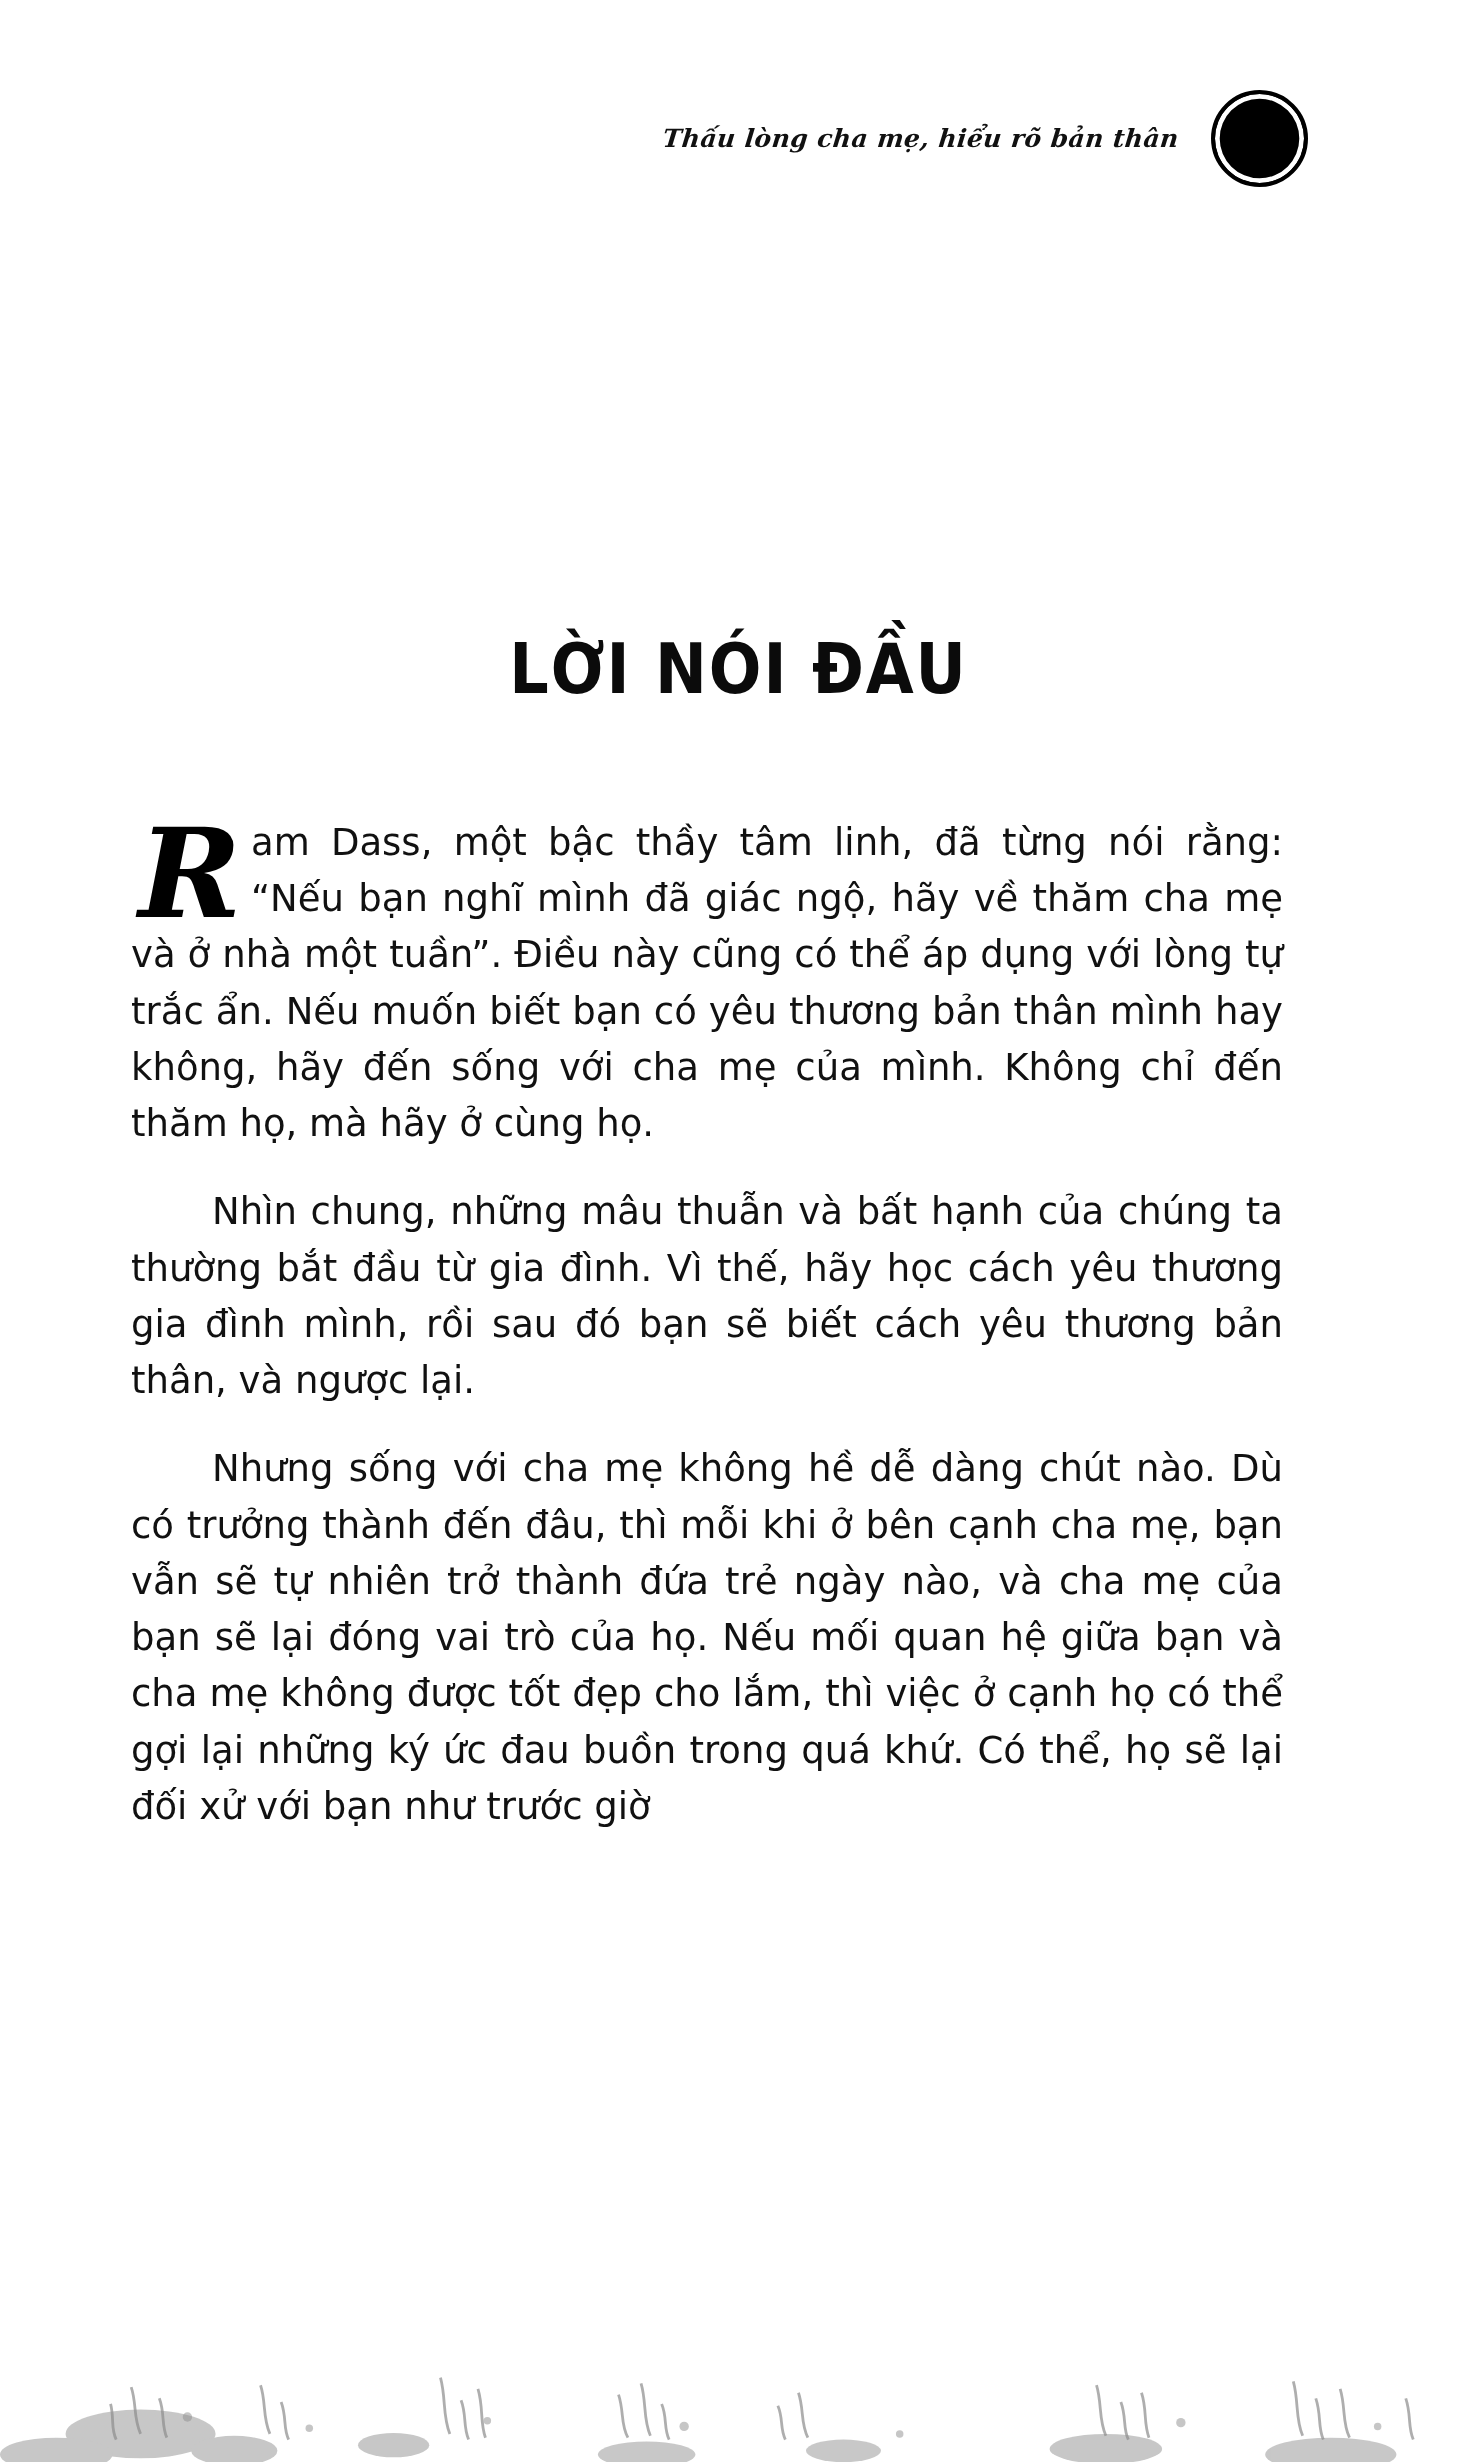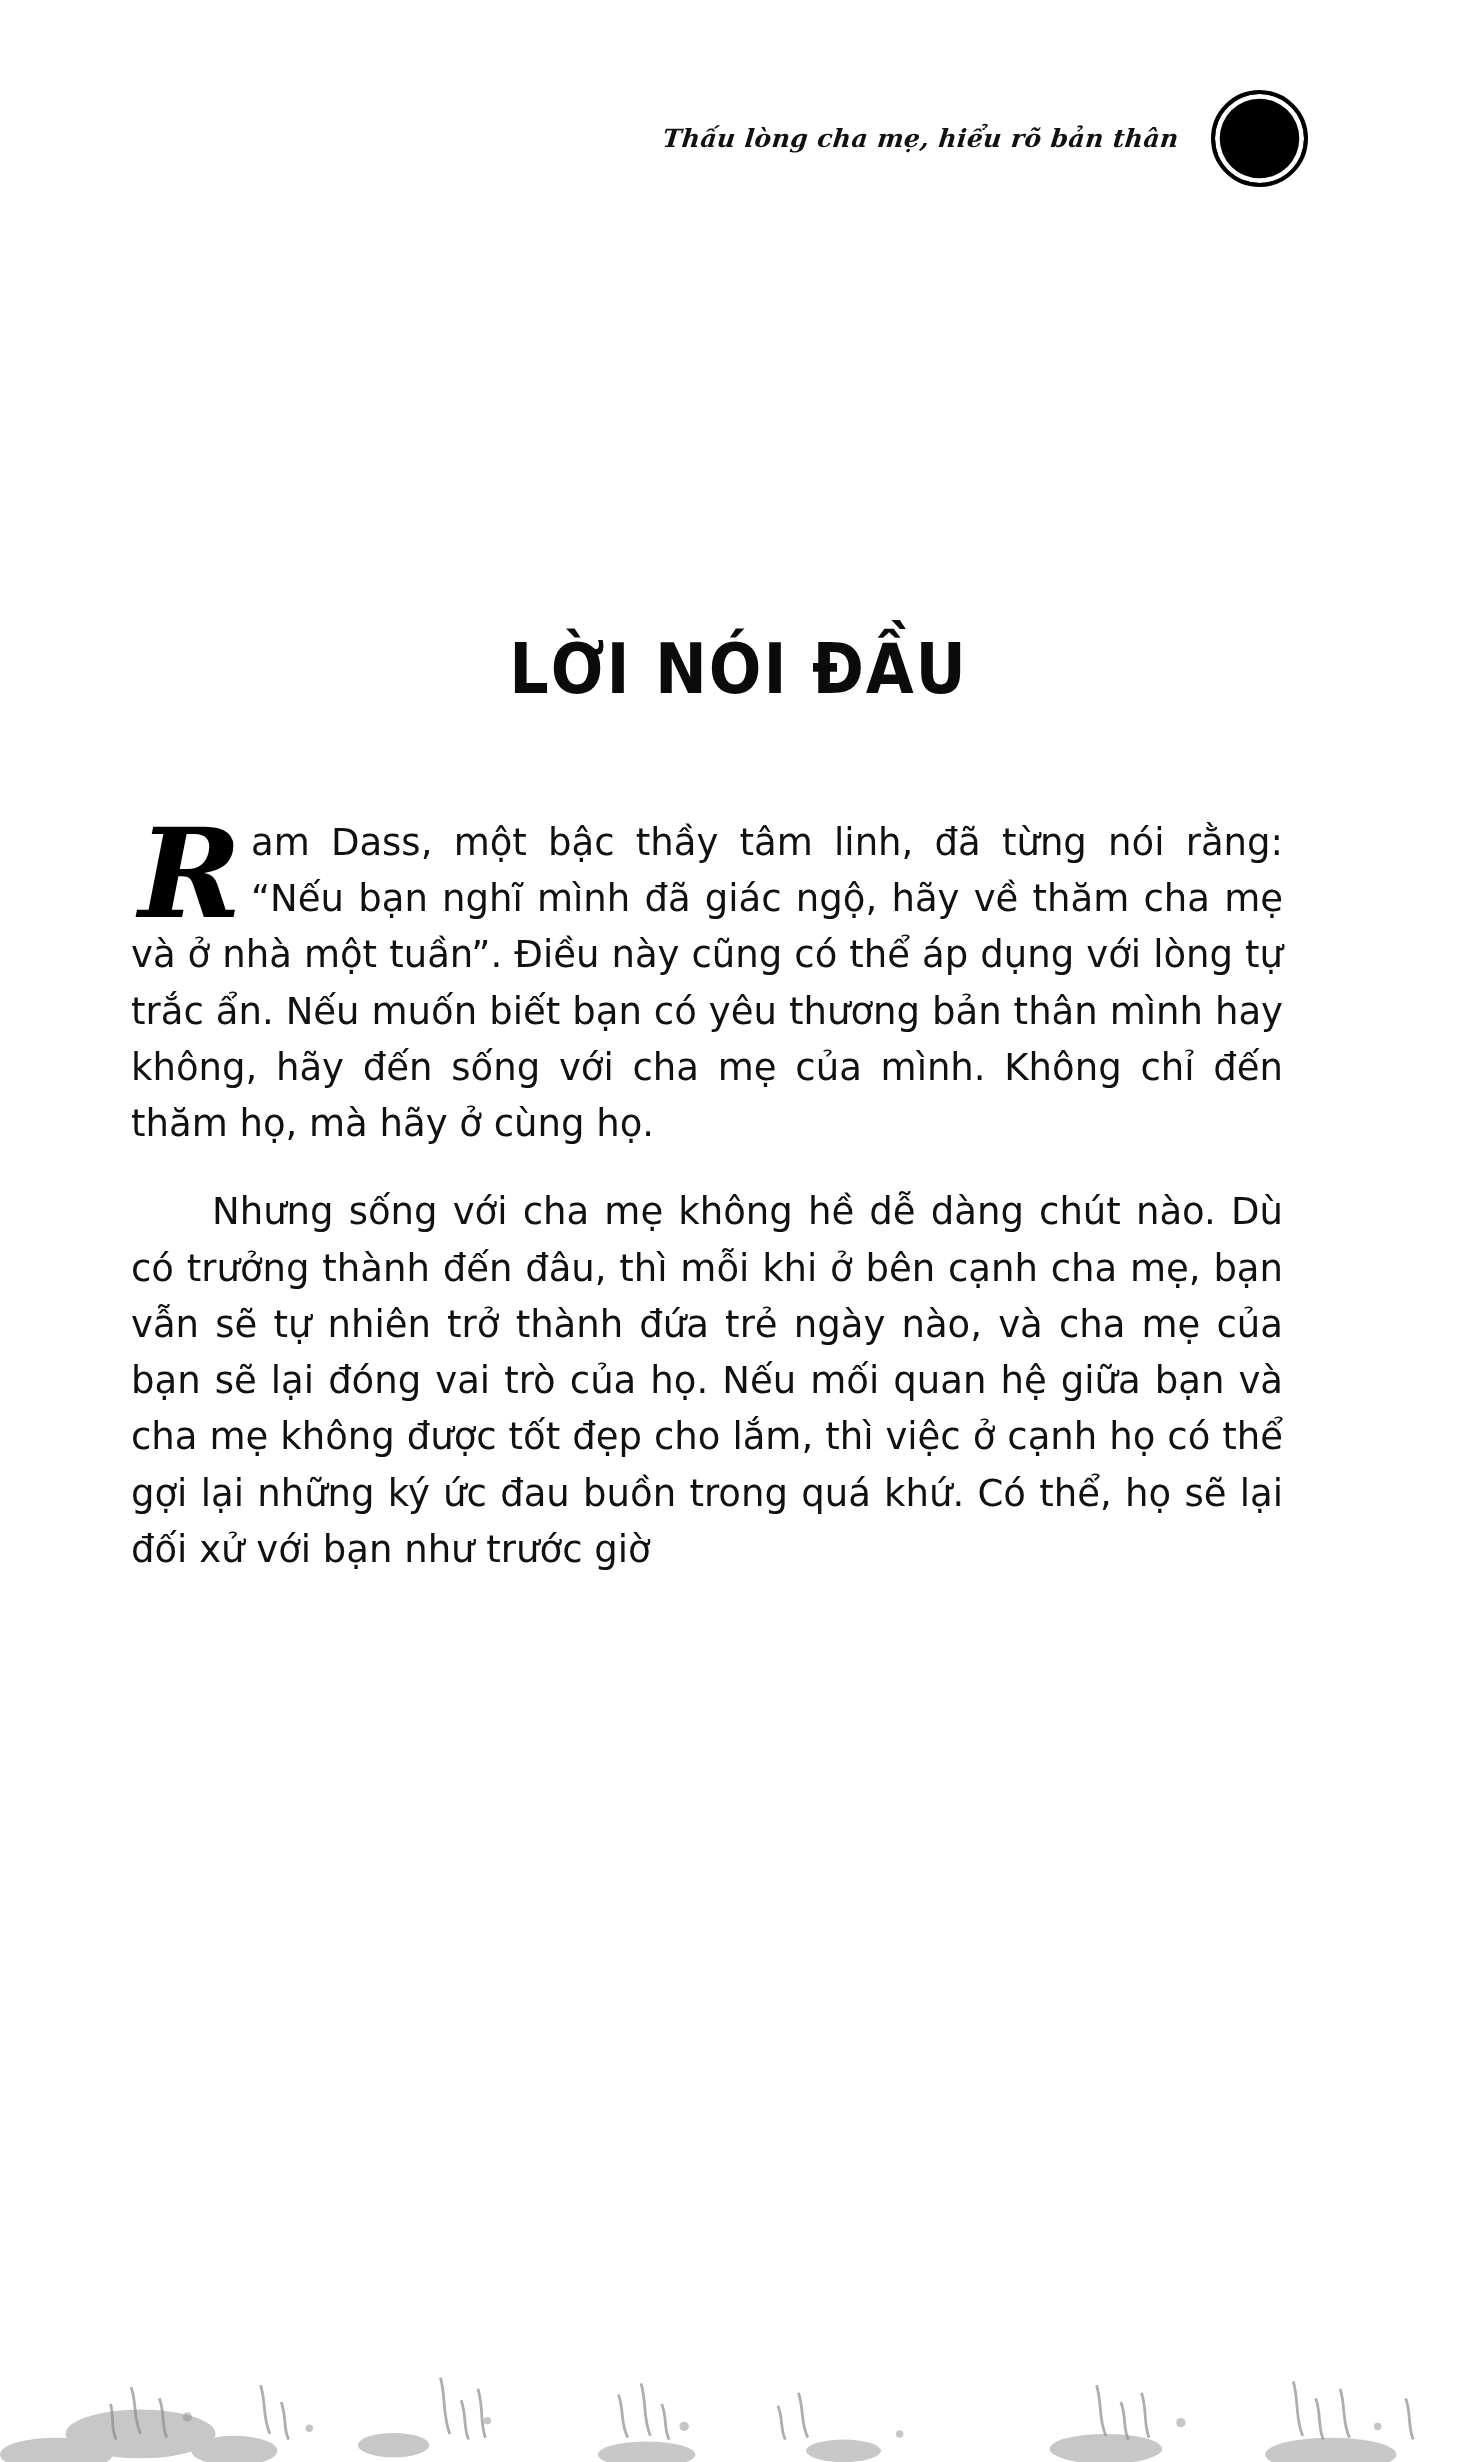--- a/index.html
+++ b/index.html
@@ -115,20 +115,21 @@
   <div class="running-head-text">Thấu lòng cha mẹ, hiểu rõ bản thân</div>
   <div class="page-dot"></div>
 </div>
 
 <h1 class="chapter-title">LỜI NÓI ĐẦU</h1>
 
 <div class="body-block">
   <p class="para first">
     <span class="dropcap">R</span><span class="first-run">am Dass, một bậc thầy tâm linh, đã từng nói rằng: “Nếu bạn nghĩ mình đã giác ngộ, hãy về thăm cha mẹ và ở nhà một tuần”. Điều này cũng có thể áp dụng với lòng tự trắc ẩn. Nếu muốn biết bạn có yêu thương bản thân mình hay không, hãy đến sống với cha mẹ của mình. Không chỉ đến thăm họ, mà hãy ở cùng họ.</span>
   </p>
+  <p class="para">Nhìn chung, những mâu thuẫn và bất hạnh của chúng ta thường bắt đầu từ gia đình. Vì thế, hãy học cách yêu thương gia đình mình, rồi sau đó bạn sẽ biết cách yêu thương bản thân, và ngược lại.</p>
   <p class="para">Nhưng sống với cha mẹ không hề dễ dàng chút nào. Dù có trưởng thành đến đâu, thì mỗi khi ở bên cạnh cha mẹ, bạn vẫn sẽ tự nhiên trở thành đứa trẻ ngày nào, và cha mẹ của bạn sẽ lại đóng vai trò của họ. Nếu mối quan hệ giữa bạn và cha mẹ không được tốt đẹp cho lắm, thì việc ở cạnh họ có thể gợi lại những ký ức đau buồn trong quá khứ. Có thể, họ sẽ lại đối xử với bạn như trước giờ</p>
 </div>
 
 <svg class="splatter" viewBox="0 0 1576 330" preserveAspectRatio="none">
   <g fill="#9a9a9a" opacity="0.55">
     <ellipse cx="150" cy="300" rx="80" ry="26"></ellipse>
     <ellipse cx="250" cy="318" rx="46" ry="16"></ellipse>
     <ellipse cx="60" cy="322" rx="60" ry="18"></ellipse>
     <ellipse cx="420" cy="312" rx="38" ry="13"></ellipse>
     <ellipse cx="690" cy="322" rx="52" ry="14"></ellipse>

